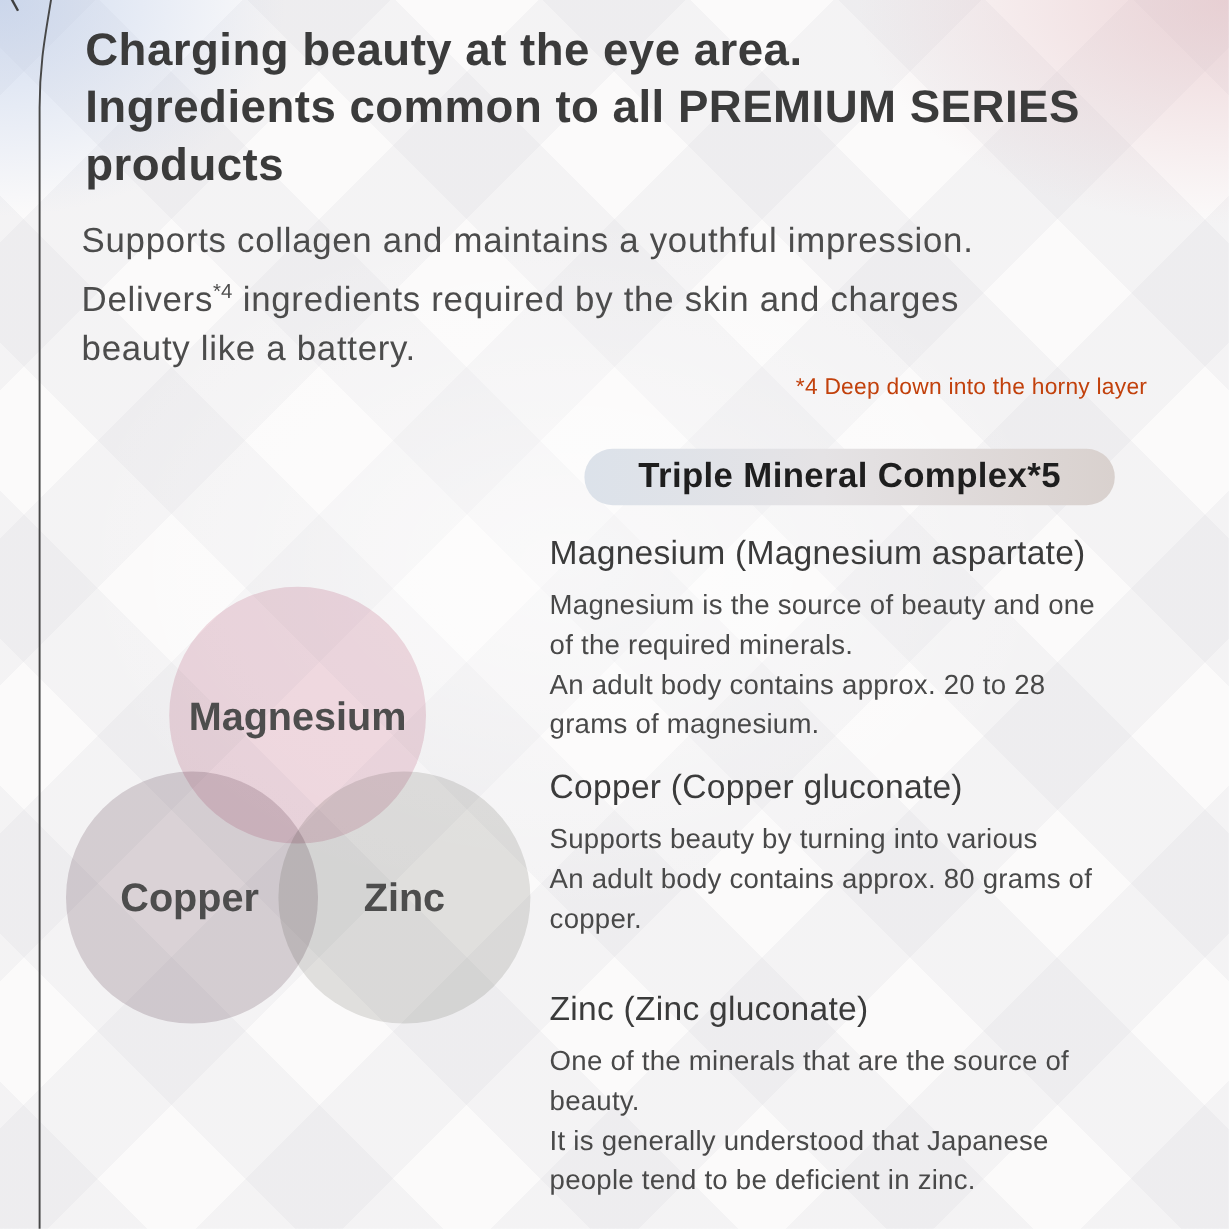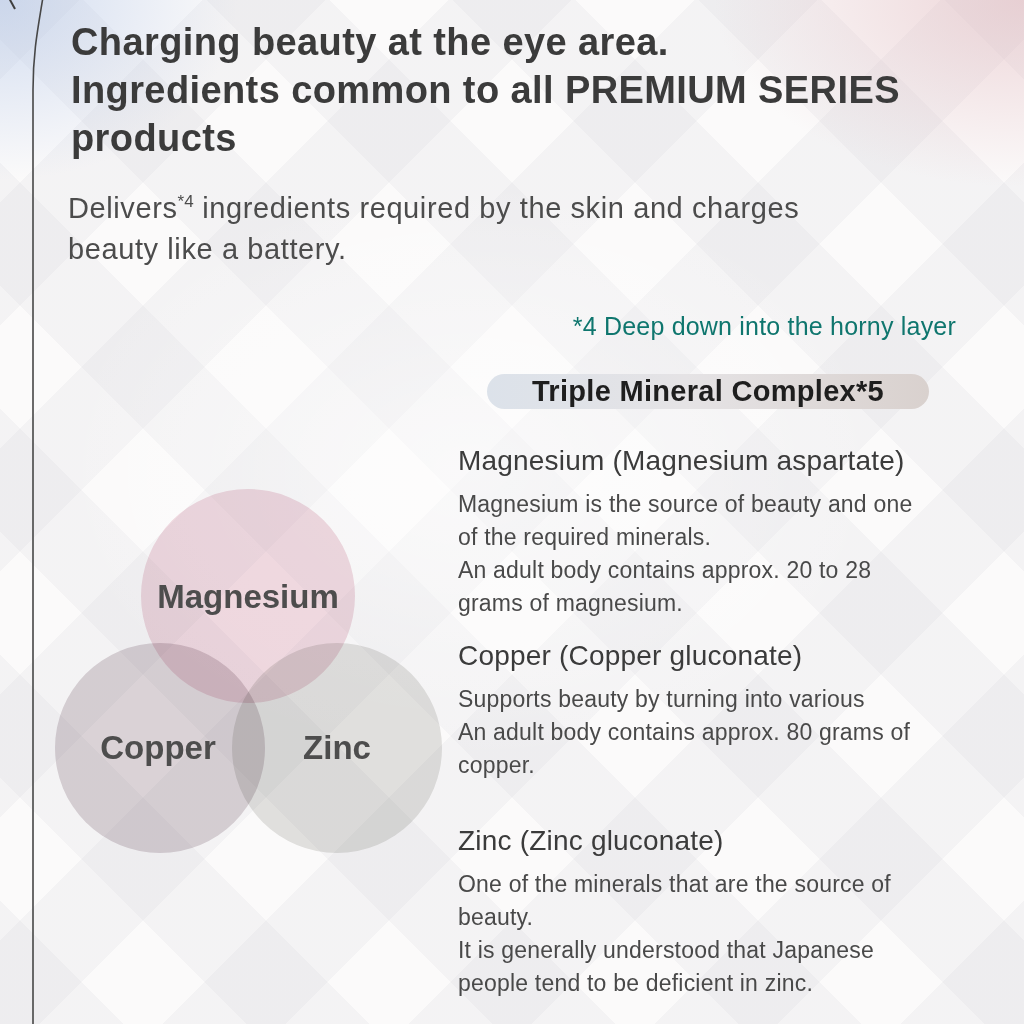--- a/index.html
+++ b/index.html
@@ -27,26 +27,26 @@
 
   .intro {
     position: absolute; left: 68px; top: 181px;
     font-size: 29px; font-weight: 400; color: #4c4c4c;
     line-height: 41px; letter-spacing: 0.6px; white-space: nowrap;
   }
   .intro sup { font-size: 17px; vertical-align: 11px; letter-spacing: 0; }
 
   .footnote {
     position: absolute; right: 68px; top: 312px;
-    font-size: 25px; color: #0f766e; letter-spacing: 0.2px;
+    font-size: 19px; color: #c2410c; letter-spacing: 0.2px;
   }
 
   .badge {
     position: absolute; left: 487px; top: 374px;
-    width: 442px; height: 35px; border-radius: 24px;
+    width: 442px; height: 47px; border-radius: 24px;
     background: linear-gradient(90deg, #dce2ea 0%, #e5e3e5 45%, #d9d1ce 100%);
     display: flex; align-items: center; justify-content: center;
     font-size: 29px; font-weight: 700; color: #1e1e1e; letter-spacing: 0.3px;
   }
 
   .venn { position: absolute; left: 0; top: 0; width: 1024px; height: 728px; pointer-events: none; }
   .venn-circle { position: absolute; border-radius: 50%; mix-blend-mode: multiply; }
   .circle-magnesium { left: 141px; top: 489px; width: 214px; height: 214px; background: #f2dce3; }
   .circle-copper    { left: 55px;  top: 643px; width: 210px; height: 210px; background: #ded7db; }
   .circle-zinc      { left: 232px; top: 643px; width: 210px; height: 210px; background: #e4e4e2; }
@@ -80,20 +80,21 @@
   <path d="M43,-3 C38,28 33,52 33,90 L33,1027" fill="none" stroke="#474747" stroke-width="1.6"></path>
 </svg>
 
 <div class="page-title">
   <div>Charging beauty at the eye area.</div>
   <div>Ingredients common to all PREMIUM SERIES</div>
   <div>products</div>
 </div>
 
 <div class="intro">
+  <div>Supports collagen and maintains a youthful impression.</div>
   <div><span>Delivers</span><sup>*4</sup><span> ingredients required by the skin and charges</span></div>
   <div>beauty like a battery.</div>
 </div>
 
 <div class="footnote">*4 Deep down into the horny layer</div>
 
 <div class="badge">Triple Mineral Complex*5</div>
 
 <div class="venn">
   <div class="venn-circle circle-magnesium"></div>

